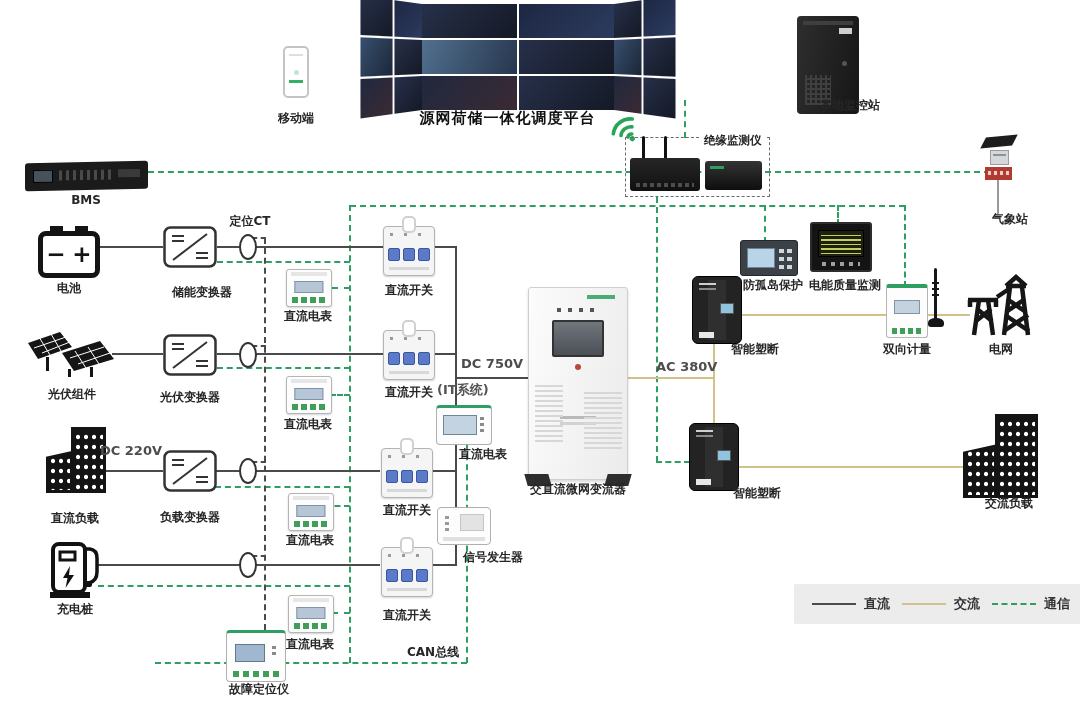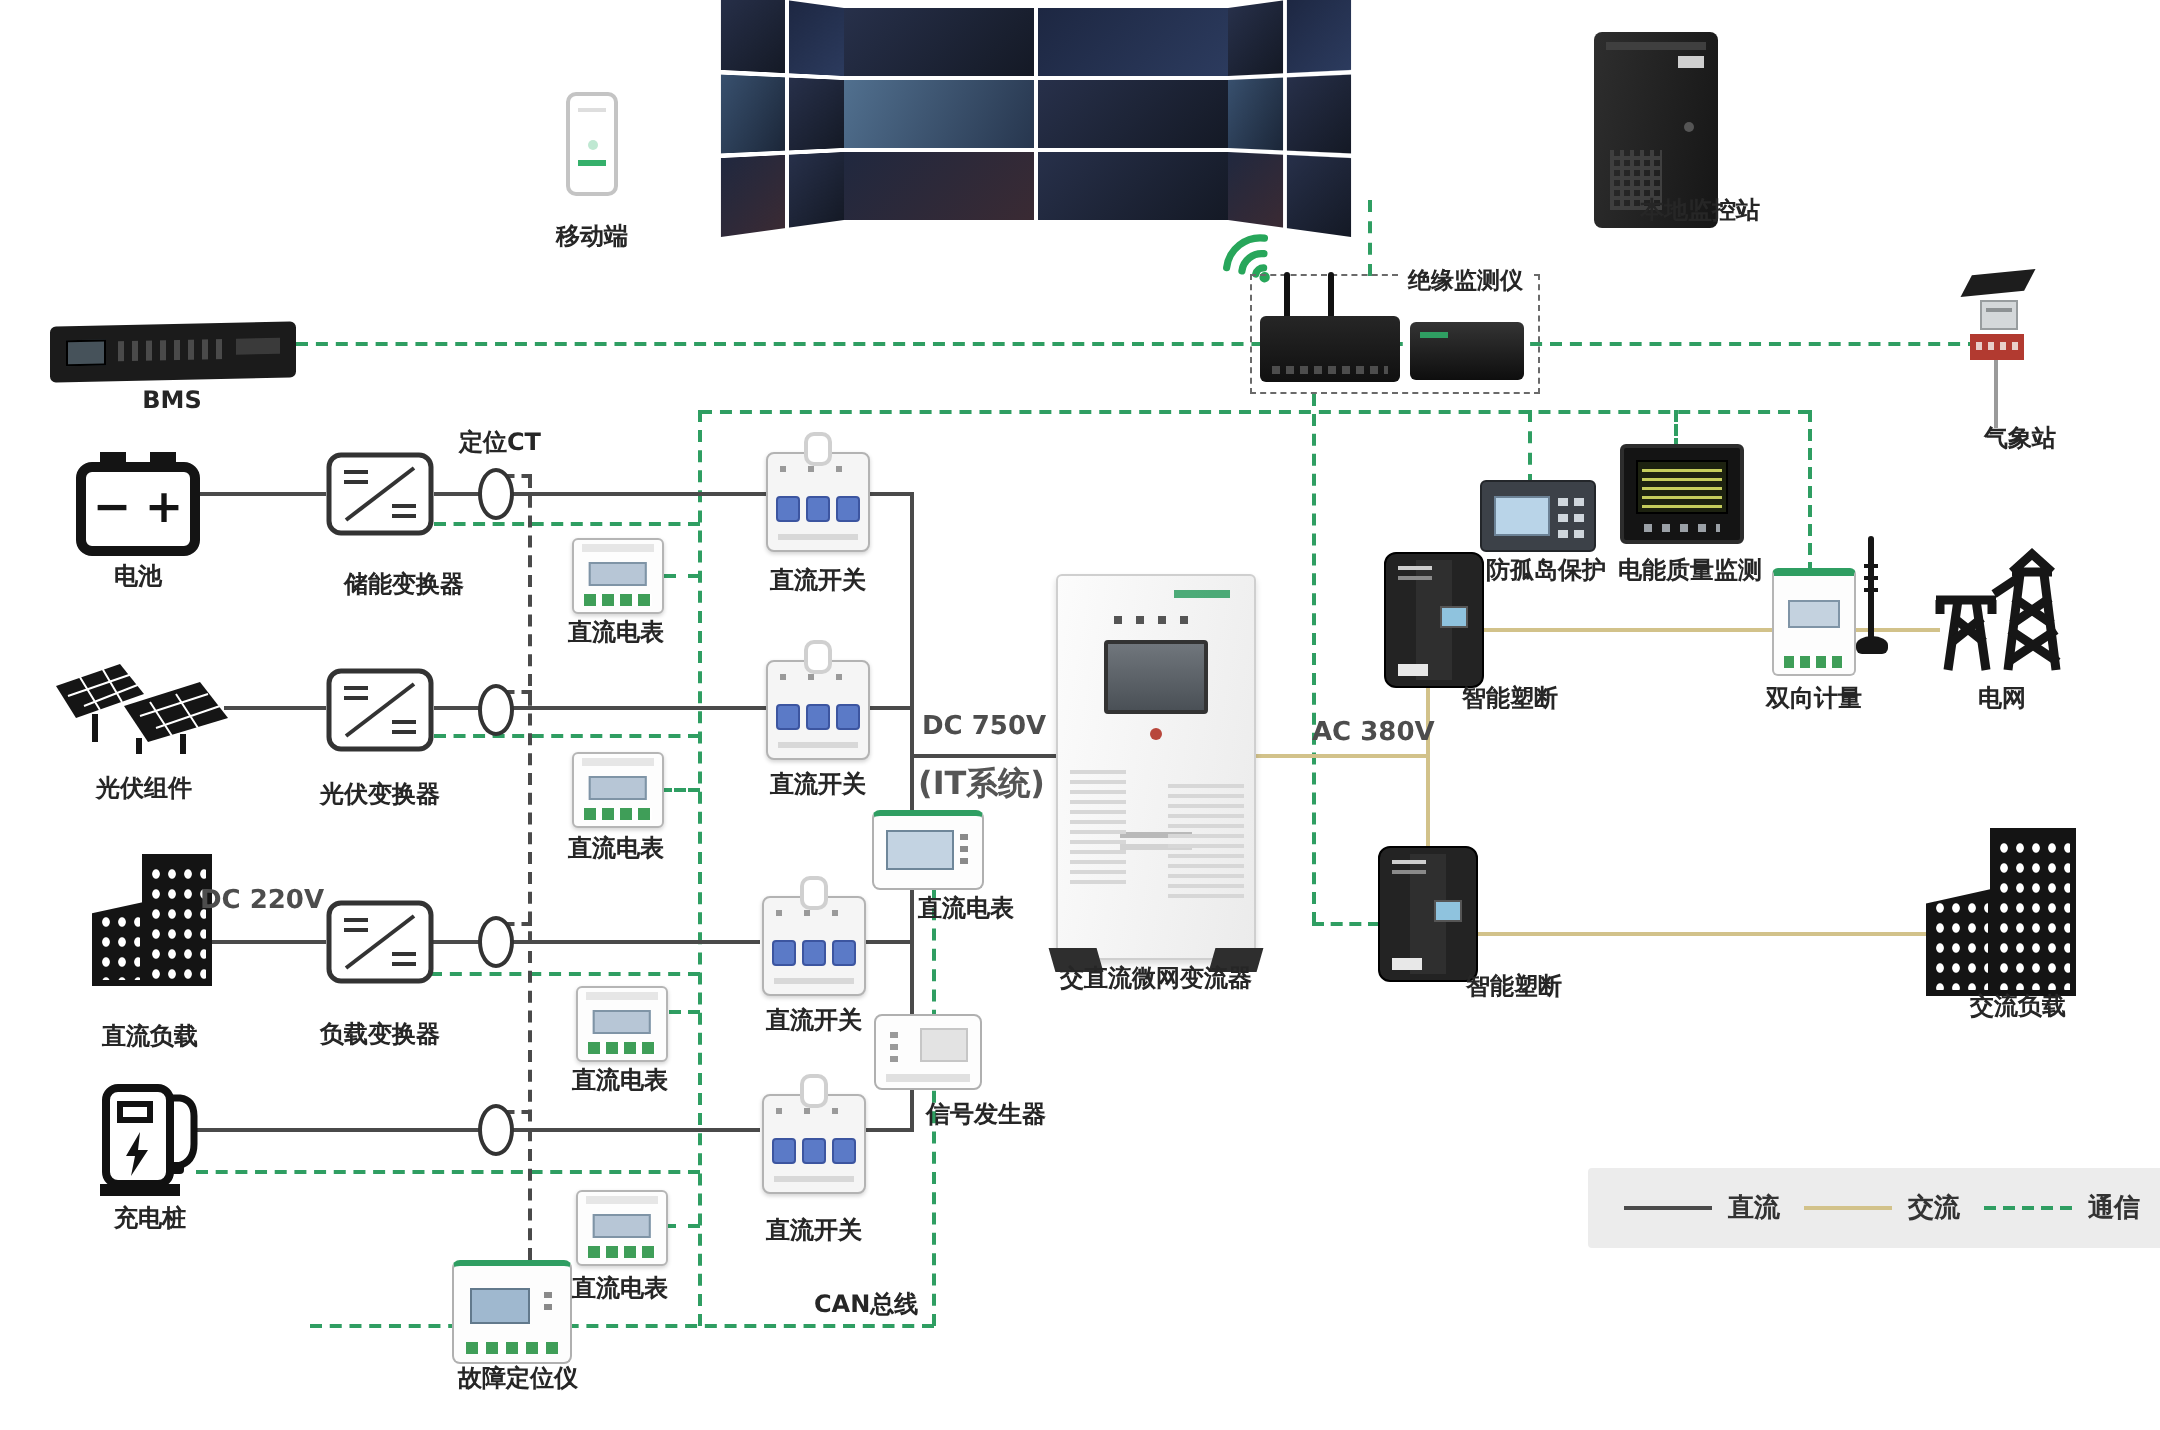--- a/index.html
+++ b/index.html
@@ -500,20 +500,21 @@
       </g>
     </svg>
   </div>
 
   <div class="dev bld" style="left:963px;top:414px;width:75px;height:84px">
     <i class="bl"></i>
       <i class="br"></i>
   </div>
 
   <div class="lbl" style="left:270px;top:112px;width:52px">移动端</div>
+  <div class="lbl title" style="left:405px;top:110px;width:205px">源网荷储一体化调度平台</div>
   <div class="lbl left" style="left:820px;top:99px">本地监控站</div>
   <div class="lbl boxlbl" style="left:701px;top:134px">绝缘监测仪</div>
   <div class="lbl" style="left:982px;top:213px;width:56px">气象站</div>
   <div class="lbl" style="left:58px;top:194px;width:56px">BMS</div>
   <div class="lbl" style="left:46px;top:282px;width:46px">电池</div>
   <div class="lbl" style="left:164px;top:286px;width:76px">储能变换器</div>
   <div class="lbl" style="left:220px;top:215px;width:60px">定位CT</div>
   <div class="lbl" style="left:40px;top:388px;width:64px">光伏组件</div>
   <div class="lbl" style="left:152px;top:391px;width:76px">光伏变换器</div>
   <div class="lbl" style="left:42px;top:512px;width:66px">直流负载</div>
@@ -525,21 +526,21 @@
   <div class="lbl" style="left:278px;top:534px;width:64px">直流电表</div>
   <div class="lbl" style="left:278px;top:638px;width:64px">直流电表</div>
   <div class="lbl" style="left:377px;top:284px;width:64px">直流开关</div>
   <div class="lbl" style="left:377px;top:386px;width:64px">直流开关</div>
   <div class="lbl" style="left:375px;top:504px;width:64px">直流开关</div>
   <div class="lbl" style="left:375px;top:609px;width:64px">直流开关</div>
   <div class="lbl left" style="left:459px;top:448px">直流电表</div>
   <div class="lbl left" style="left:463px;top:551px">信号发生器</div>
   <div class="lbl" style="left:220px;top:683px;width:78px">故障定位仪</div>
   <div class="lbl volt" style="left:461px;top:357px">DC 750V</div>
-  <div class="lbl" style="left:459px;top:383px;font-size:16px;color:#555">(IT系统)</div>
+  <div class="lbl" style="left:437px;top:383px;font-size:13px;color:#555">(IT系统)</div>
   <div class="lbl" style="left:508px;top:483px;width:140px">交直流微网变流器</div>
   <div class="lbl volt" style="left:656px;top:360px">AC 380V</div>
   <div class="lbl" style="left:713px;top:343px;width:84px">智能塑断</div>
   <div class="lbl" style="left:715px;top:487px;width:84px">智能塑断</div>
   <div class="lbl" style="left:739px;top:279px;width:68px">防孤岛保护</div>
   <div class="lbl" style="left:804px;top:279px;width:82px">电能质量监测</div>
   <div class="lbl" style="left:881px;top:343px;width:52px">双向计量</div>
   <div class="lbl" style="left:983px;top:343px;width:36px">电网</div>
   <div class="lbl" style="left:976px;top:497px;width:66px">交流负载</div>
   <div class="lbl left" style="left:407px;top:646px">CAN总线</div>

